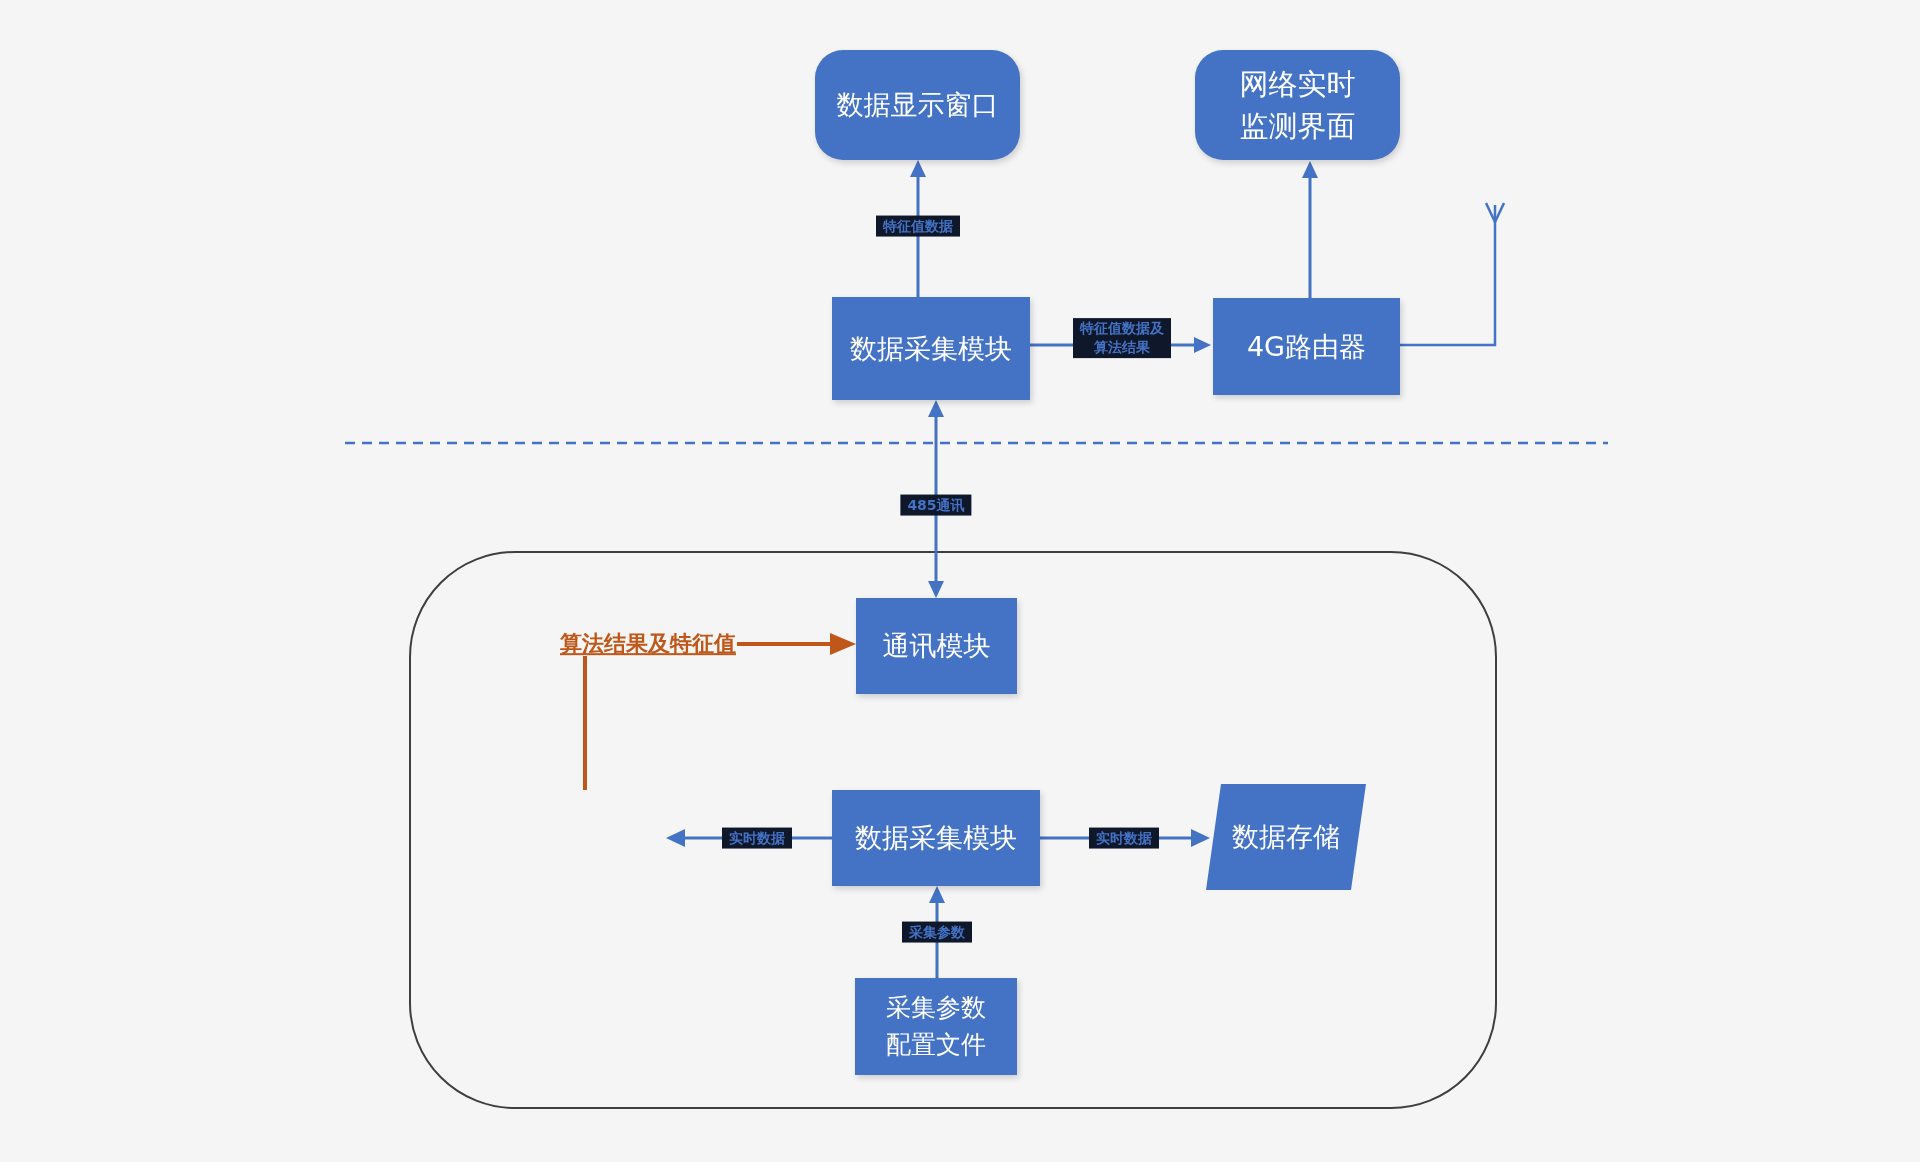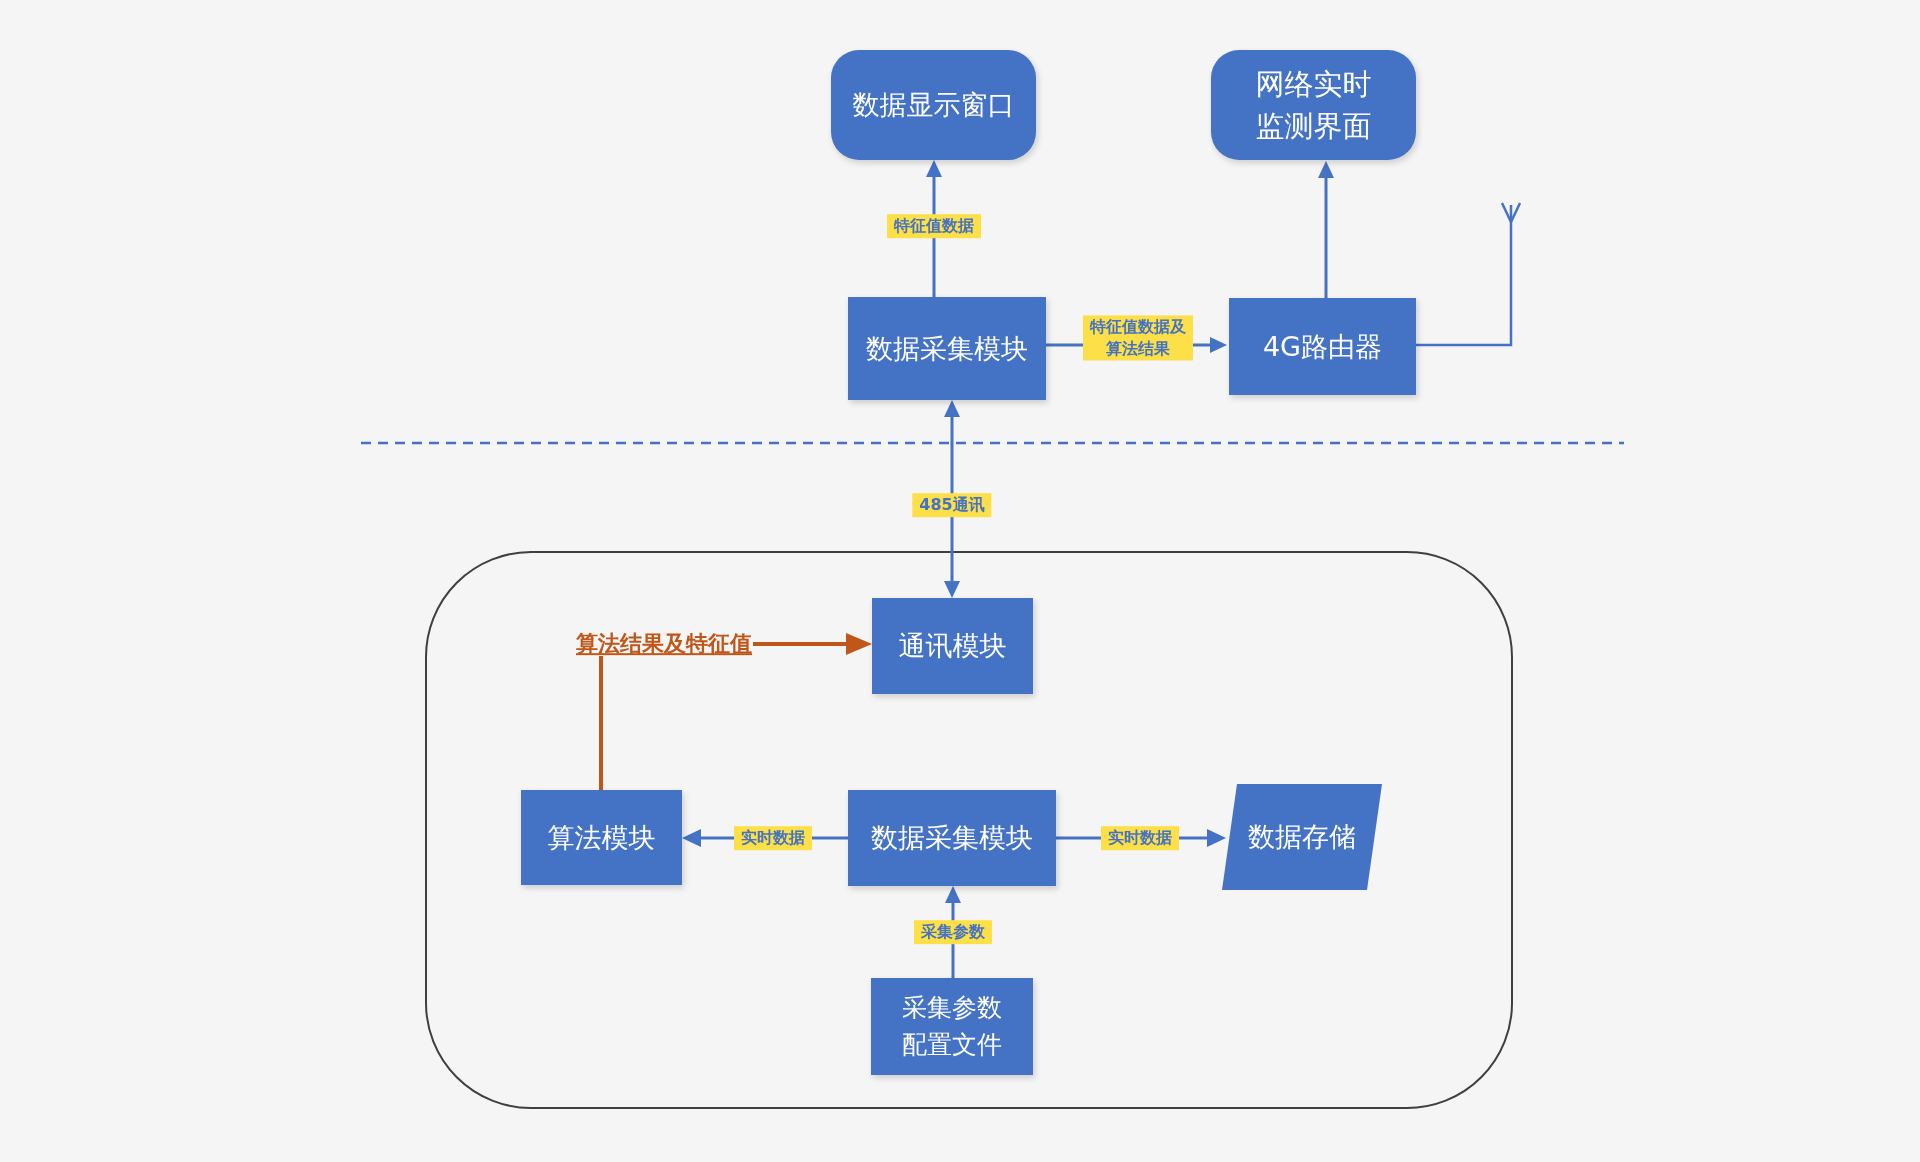--- a/index.html
+++ b/index.html
@@ -1,33 +1,33 @@
 <!DOCTYPE html>
 <html><head>
 <meta charset="utf-8">
 <style>
   html,body{margin:0;padding:0;}
   body{
     width:1920px;height:1162px;position:relative;overflow:hidden;
     background:#f4f5f4;
     font-family:"DejaVu Sans","Liberation Sans",sans-serif;
   }
-  #stage{position:absolute;inset:0;width:1596px;height:1162px;margin-left:16px;}
+  #stage{position:absolute;inset:0;width:1596px;height:1162px;}
   #wires{position:absolute;left:0;top:0;z-index:1;}
   .node{
     position:absolute;z-index:2;background:#4472c4;color:#ffffff;
     display:flex;flex-direction:column;align-items:center;justify-content:center;
     text-align:center;font-size:27px;line-height:1.45;
     box-shadow:2px 3px 6px rgba(0,0,0,0.16);
   }
   .rounded{border-radius:28px;}
   .edge-label{
     position:absolute;z-index:3;transform:translate(-50%,-50%);
-    color:#4472c4;font-weight:bold;font-size:16px;line-height:1.35;
-    background:#fde047;padding:1px 7px;white-space:nowrap;text-align:center;
+    color:#4472c4;font-weight:bold;font-size:14px;line-height:1.35;
+    background:#0f172a;padding:1px 7px;white-space:nowrap;text-align:center;
   }
   .edge-label.orange{color:#c0571a;background:transparent;font-size:22px;}
   .storage-text{
     position:absolute;z-index:3;color:#ffffff;font-size:27px;
     display:flex;align-items:center;justify-content:center;text-align:right;
   }
   .big-title{
     position:absolute;z-index:3;color:#111111;font-size:48px;font-weight:bold;
     letter-spacing:1px;white-space:nowrap;
   }
@@ -90,23 +90,20 @@
   </div>
 
   <div class="node" style="left:1213px;top:298px;width:187px;height:97px;">
     <span>4G路由器</span>
   </div>
 
   <div class="node" style="left:856px;top:598px;width:161px;height:96px;">
     <span>通讯模块</span>
   </div>
 
-  <div class="node" style="left:505px;top:790px;width:161px;height:95px;">
-    <span>算法模块</span>
-  </div>
 
   <div class="node" style="left:832px;top:790px;width:208px;height:96px;">
     <span>数据采集模块</span>
   </div>
 
   <div class="storage-text" style="left:1221px;top:784px;width:130px;height:106px;">
     <span>数据存储</span>
   </div>
 
   <div class="node" style="left:855px;top:978px;width:162px;height:97px;font-size:25px;">

